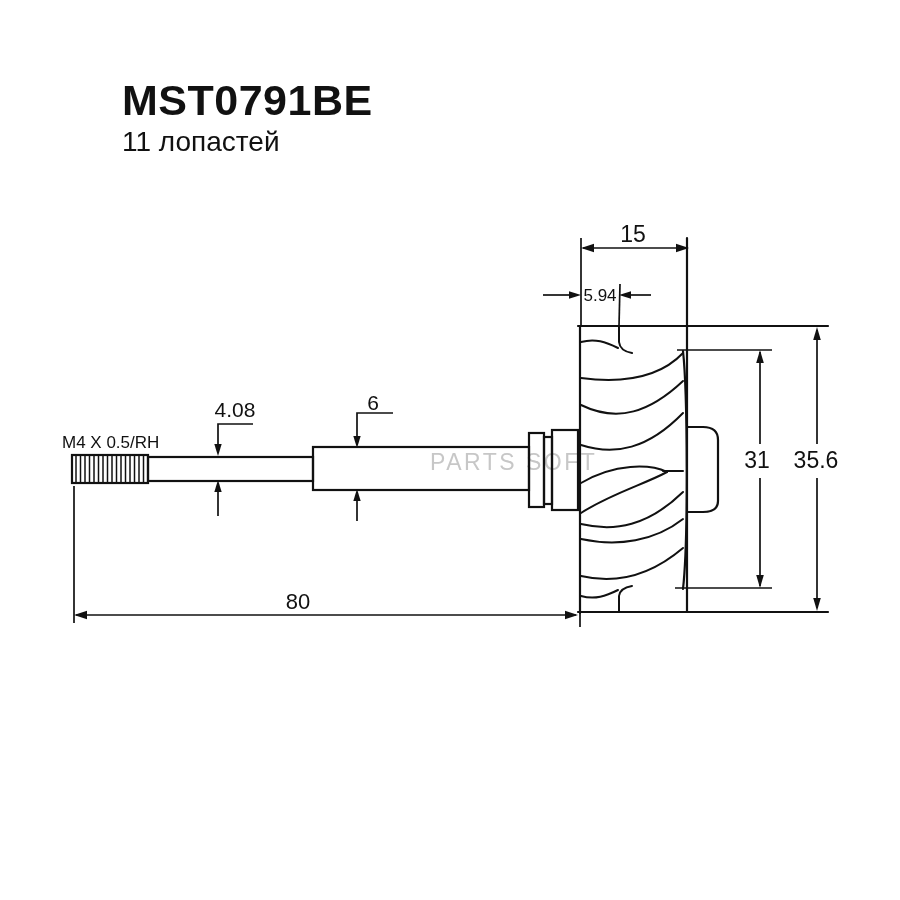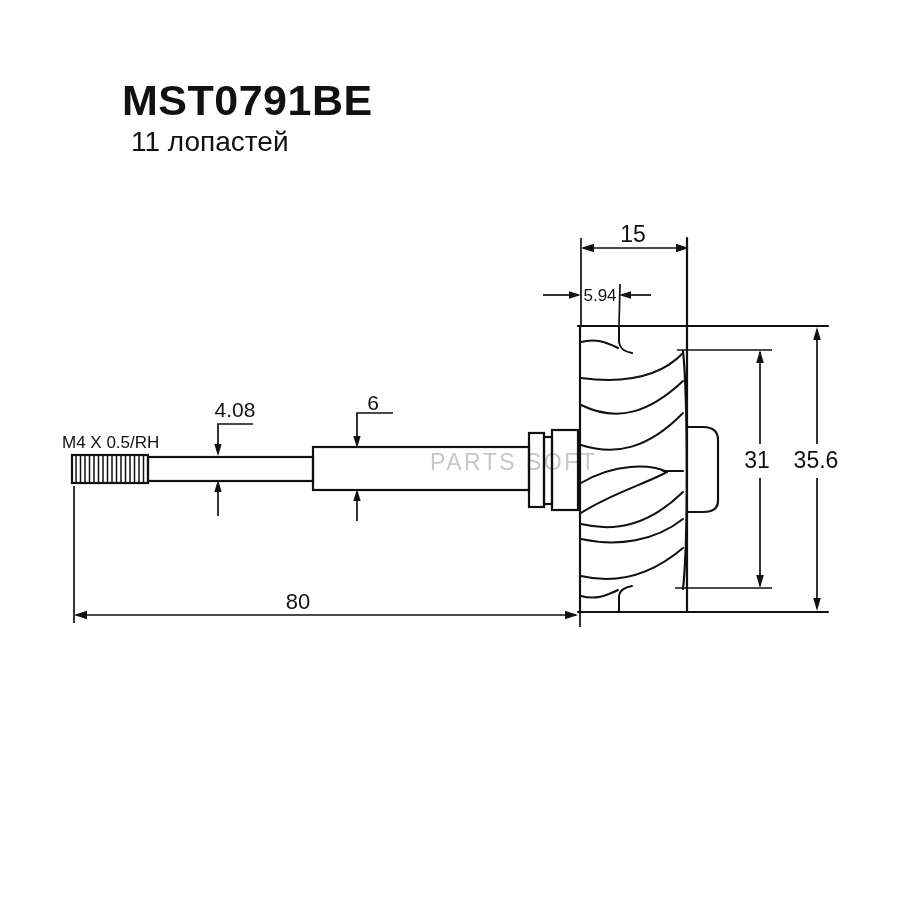--- a/index.html
+++ b/index.html
@@ -1,21 +1,21 @@
 <!DOCTYPE html>
 <html><head>
 <meta charset="utf-8">
 <style>
   html,body{margin:0;padding:0;}
   body{width:900px;height:900px;background:#ffffff;position:relative;overflow:hidden;
        font-family:"Liberation Sans", sans-serif;}
   .stage{position:absolute;inset:0;width:900px;height:900px;}
   .hdr-title{position:absolute;left:122px;top:76px;font-size:43px;font-weight:bold;
              color:#111;letter-spacing:0.5px;z-index:3;}
-  .hdr-sub{position:absolute;left:131px;top:126px;font-size:28px;color:#111;z-index:3;}
+  .hdr-sub{position:absolute;left:122px;top:126px;font-size:28px;color:#111;z-index:3;}
   .watermark{position:absolute;left:430px;top:449px;font-size:23px;font-weight:normal;
              letter-spacing:2.5px;z-index:1;user-select:none;}
   svg.drawing{position:absolute;left:0;top:0;z-index:2;}
   svg .ln{stroke:#111;fill:none;stroke-width:2.2;stroke-linecap:round;}
   svg .blade{stroke:#111;fill:none;stroke-width:2;stroke-linecap:round;}
   svg .dim{stroke:#111;fill:none;stroke-width:1.7;}
   svg .thin{stroke:#111;fill:none;stroke-width:1.5;}
   svg .arr{fill:#111;stroke:none;}
   svg text{fill:#111;font-family:"Liberation Sans", sans-serif;}
 </style>

